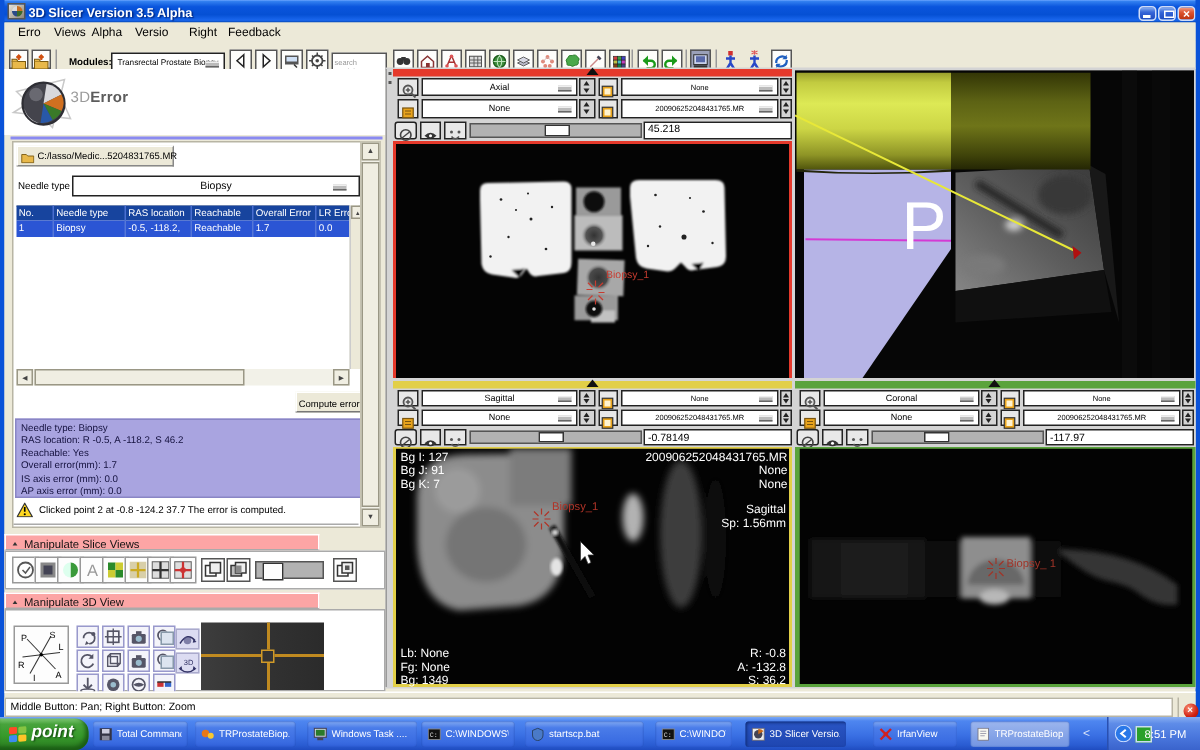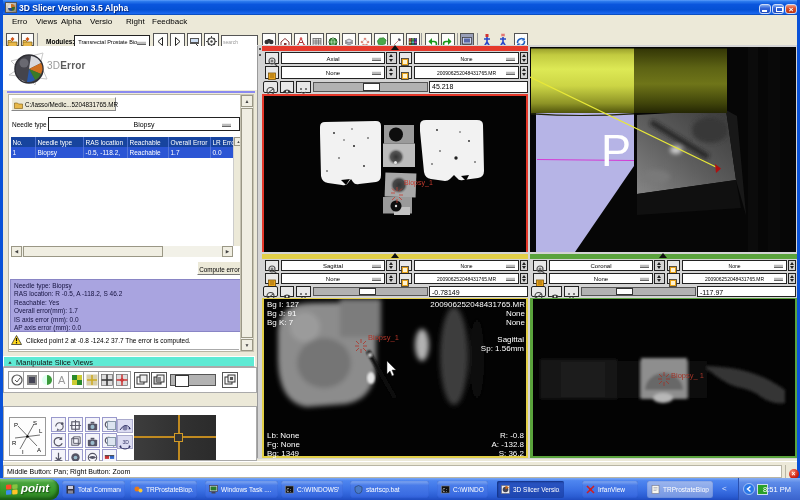--- a/index.html
+++ b/index.html
@@ -23,21 +23,21 @@
 #bluesep{left:4px;top:45px;width:248px;height:2px;background:#8a8af0}
 #sframe{left:5px;top:48px;width:237px;height:258px;background:#fff;border:1px solid #b8b5a4;box-sizing:border-box}
 .sbtn{background:#f0eee2;border:1px solid #9a9785;box-sizing:border-box;text-align:center;color:#444}
 
 .th{background:#17449e;color:#fff;font-size:6.5px}
 .tr1{background:#2b55d4;color:#fff;font-size:6.5px}
 .cell{position:absolute;top:0;height:100%;overflow:hidden;padding:2px 0 0 1.5px;box-sizing:border-box;border-right:1px solid #4a6fd0}
 
 #pbox{left:7px;top:233px;width:233px;height:53px;background:#a9a4e0;border:1px solid #8985c5;box-sizing:border-box;font-size:6.5px;color:#15123f;line-height:8.5px;padding:1.5px 0 0 3px}
 
-.shdr{left:0;width:252px;height:11px;background:#5eead4;border:1px solid #fff;border-bottom-color:#aaa;box-sizing:border-box;font-size:7.5px;color:#111;padding:1px 0 0 12px}
+.shdr{left:0;width:210px;height:11px;background:#fca5a5;border:1px solid #fff;border-bottom-color:#aaa;box-sizing:border-box;font-size:7.5px;color:#111;padding:1px 0 0 12px}
 .spanel{left:0;width:254px;background:#fff;border:1px solid #aaa;box-sizing:border-box}
 
 #status{left:3px;top:461px;width:794px;height:17px;background:#ece9d8;border-top:1px solid #fff}
 #stfield{left:0px;top:3px;width:779px;height:13px;background:#fff;border:1px solid #b8b5a4;box-sizing:border-box;font-size:7px;padding:2px 0 0 3px;color:#000}
 
 #task{left:0;top:478px;width:800px;height:22px;background:linear-gradient(180deg,#7aa8f5 0%,#4e86f0 12%,#3a70e4 55%,#2a5cd2 85%,#1f4cc0 100%)}
 .tkb{top:481px;height:17px;background:linear-gradient(180deg,#82a9f2 0%,#4a7ce9 25%,#3a6ce2 80%,#305fd8 100%);border-radius:2px;color:#fff;font-size:6.5px;box-shadow:inset 0 0 1px #1a44aa}
 .tkb .ic{position:absolute;left:4px;top:3.5px;width:9px;height:9px}
 .tkb .tx{position:absolute;left:16px;top:5px;white-space:nowrap;overflow:hidden}
 
@@ -321,20 +321,21 @@
           </svg></div>
         <div class="a" style="left:166px;top:6px;width:46px;height:12px;background:#b2b2b2;border:1px solid #555;box-sizing:border-box">
           <div class="a" style="left:4px;top:0px;width:12px;height:10px;background:#fdfdfd;border:1px solid #333"></div>
         </div>
         <div class="a" style="left:218px;top:4px;width:16px;height:16px;background:#fdfdfd;border:1px solid #555;box-sizing:border-box"><svg width="14" height="14" viewBox="0 0 14 14">
             <rect x="2" y="4" width="7" height="7" fill="none" stroke="#333"></rect>
             <rect x="5" y="2" width="7" height="7" fill="#eee" stroke="#333"></rect>
             <rect x="7" y="4" width="3" height="3" fill="#555"></rect>
           </svg></div>
       </div>
+ <div class="a shdr" style="top:349px"><div class="a tu" style="left:4px;top:3.5px;margin-left:0;border-bottom-color:#333;transform:scale(.8)"></div>Manipulate 3D View</div>
  <div class="a spanel" style="top:360px;height:55px" id="view3dpanel">
         <div class="a" style="left:5px;top:10px;width:37px;height:39px;background:#fdfdfd;border:1px solid #999;box-sizing:border-box"><svg width="35" height="37" viewBox="0 0 35 37">
             <g stroke="#333" stroke-width=".7">
               <path d="M8 8 L27 28"></path>
               <path d="M24 6 L10 31"></path>
               <path d="M5 20 L30 17"></path>
             </g>
             <circle cx="17.5" cy="18.5" r="1.2" fill="#000"></circle>
             <g font-size="6" fill="#000" font-family="Liberation Sans">
               <text x="4" y="9">P</text>

